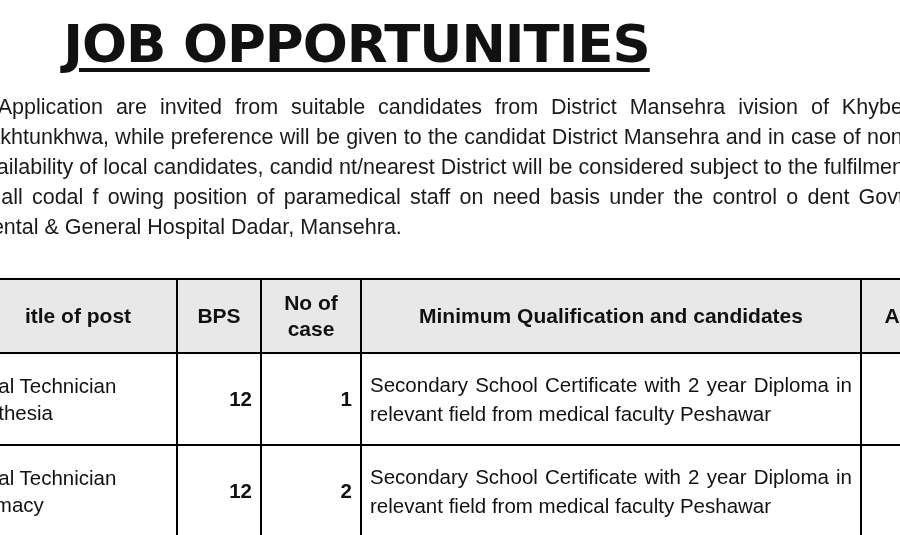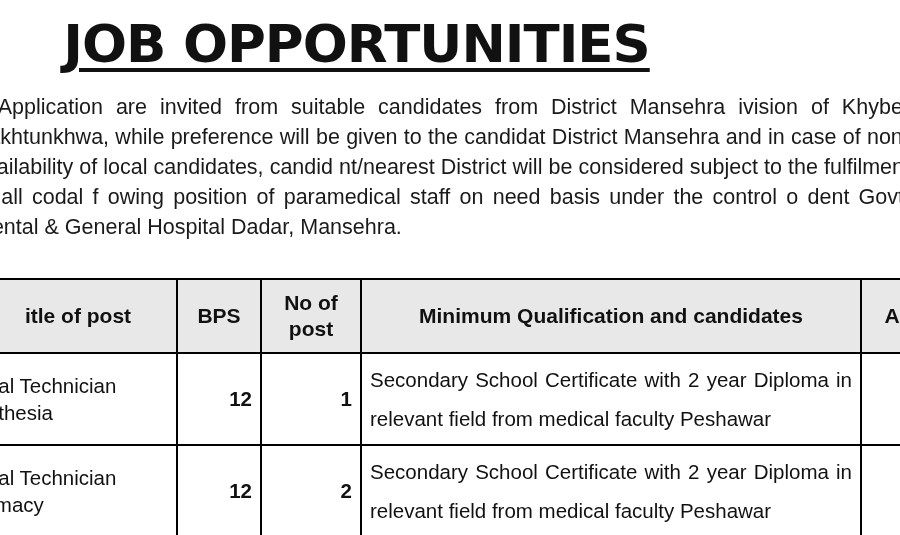--- a/index.html
+++ b/index.html
@@ -101,21 +101,21 @@
     font-size: 20.5px;
   }
   td.c-center {
     text-align: right;
     font-size: 21px;
     font-weight: bold;
   }
   td.c-qual {
     text-align: justify;
     text-justify: inter-word;
-    line-height: 39px;
+    line-height: 29px;
     font-size: 20.5px;
     padding: 6px 10px 6px 10px;
   }
   td.c-age { text-align: center; }
   tbody tr { height: 92px; }
 </style>
 </head>
 <body>
 
 <div class="page">
@@ -134,21 +134,21 @@
         <col class="col-title">
         <col class="col-bps">
         <col class="col-nopost">
         <col class="col-qual">
         <col class="col-age">
       </colgroup>
       <thead>
         <tr>
           <th>itle of post</th>
           <th>BPS</th>
-          <th>No of post</th>
+          <th>No of case</th>
           <th>Minimum Qualification and candidates</th>
           <th>A</th>
         </tr>
       </thead>
       <tbody>
         <tr>
           <td class="c-title">cal Technician sthesia</td>
           <td class="c-center">12</td>
           <td class="c-center">1</td>
           <td class="c-qual">Secondary School Certificate with 2 year Diploma in relevant field from medical faculty Peshawar</td>

